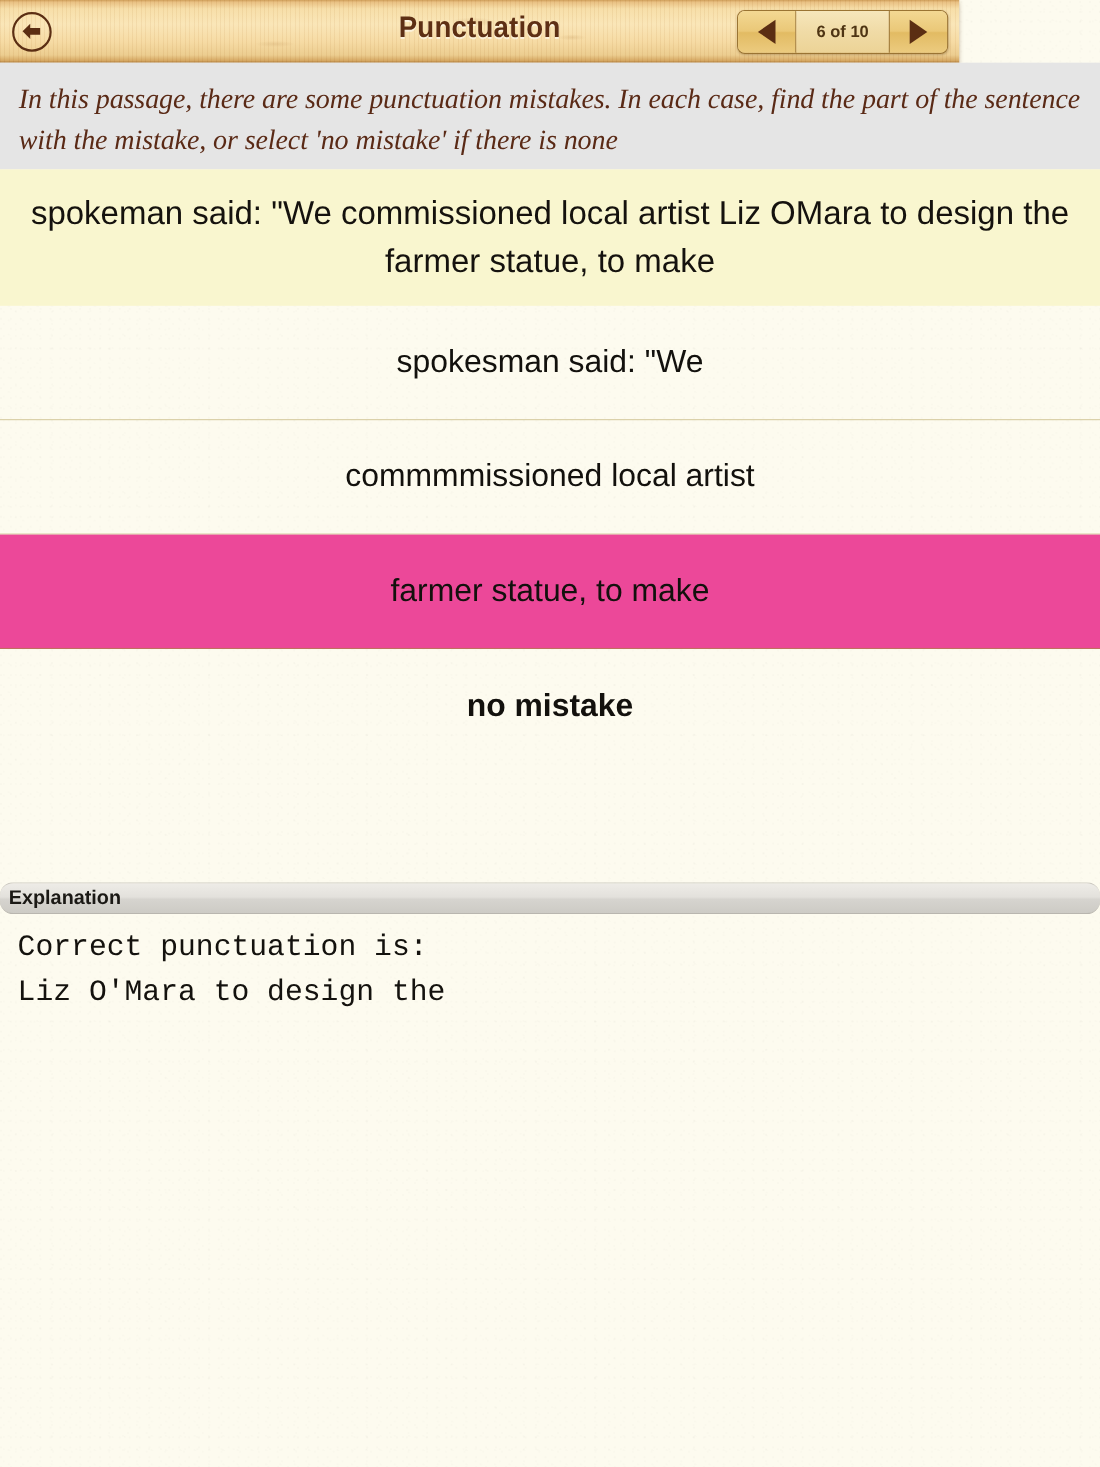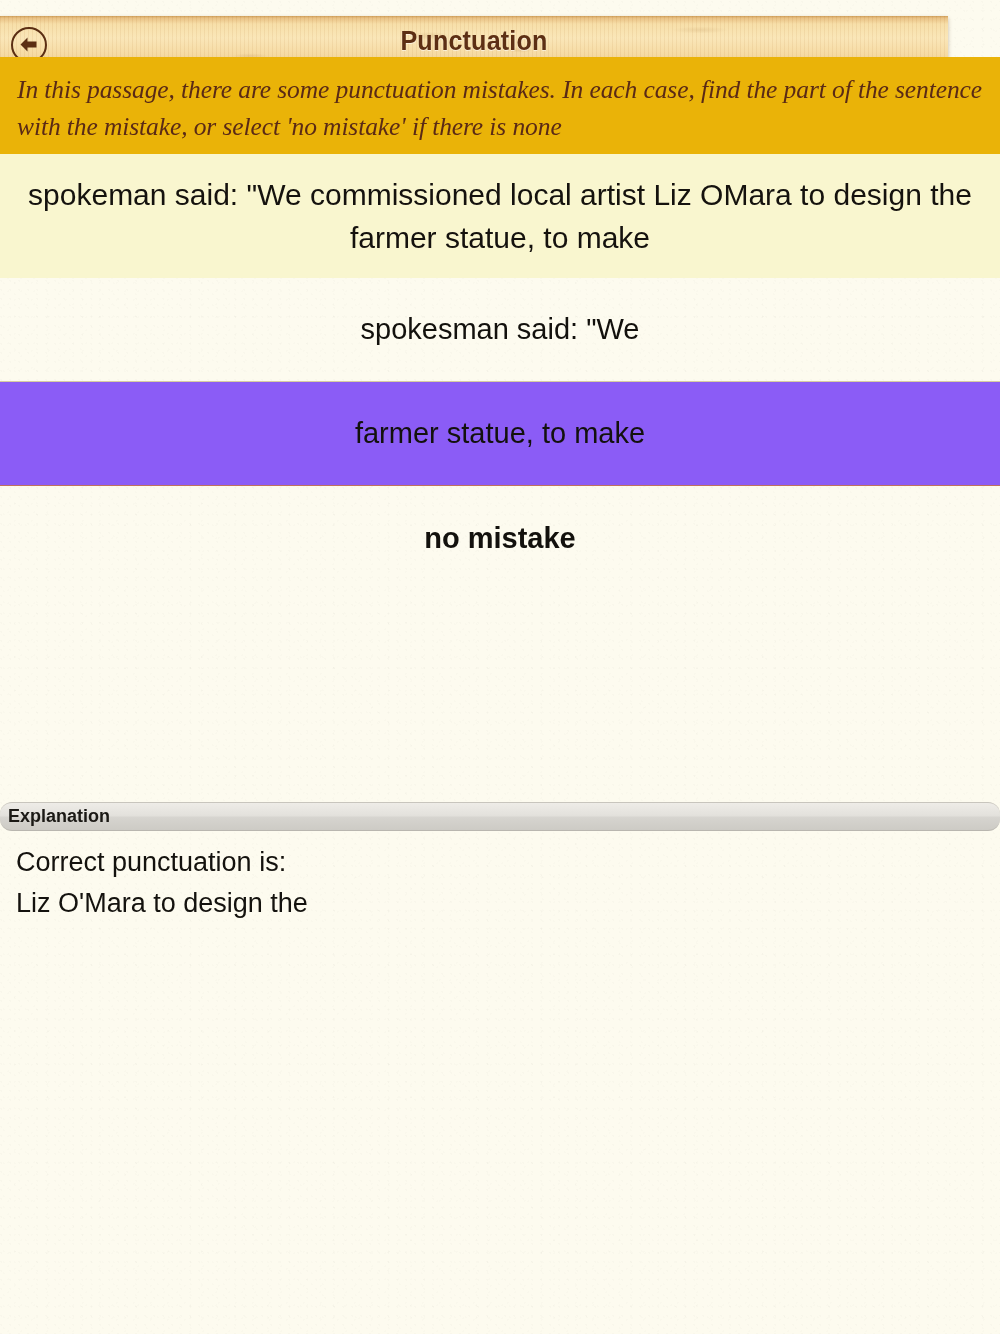--- a/index.html
+++ b/index.html
@@ -26,37 +26,36 @@
       radial-gradient(circle at 63% 41%, rgba(0,0,0,.025) 0 1px, transparent 1px),
       radial-gradient(circle at 34% 77%, rgba(0,0,0,.028) 0 1px, transparent 1px),
       radial-gradient(circle at 86% 64%, rgba(0,0,0,.022) 0 1px, transparent 1px);
     background-size: 9px 9px, 13px 13px, 11px 11px, 17px 17px;
   }
 
   
   .titlebar {
     position: absolute;
     left: 0; top: 0;
-    width: 948px;
+    width: 872px;
     height: 57px;
     background:
       linear-gradient(to bottom,
         #cf9f5a 0px, #e9c184 2px,
         #f7dfa9 8px, #fae6b8 22px,
         #f6dba4 38px, #eccd90 50px,
         #d6a964 55px, #b07e3d 57px),
       repeating-linear-gradient(to right,
         rgba(184,134,70,.10) 0px,
         rgba(184,134,70,.10) 1px,
         rgba(255,255,255,.00) 1px,
         rgba(255,255,255,.00) 4px);
     background-blend-mode: multiply, normal;
     box-shadow: 0 2px 4px rgba(90,60,25,.35);
     overflow: hidden;
-    margin-top: 16px;
   }
   .wood-knots {
     position: absolute; inset: 0;
     pointer-events: none;
     background-image:
       radial-gradient(ellipse 30px 6px at 430px 20px, rgba(170,120,60,.22), transparent 70%),
       radial-gradient(ellipse 18px 4px at 520px 34px, rgba(170,120,60,.18), transparent 70%),
       radial-gradient(ellipse 40px 5px at 700px 14px, rgba(170,120,60,.15), transparent 70%),
       radial-gradient(ellipse 26px 4px at 250px 40px, rgba(170,120,60,.16), transparent 70%);
   }
@@ -120,21 +119,21 @@
   }
   .tri-left  { border-right: 16px solid #5b2e13; }
   .tri-right { border-left: 16px solid #5b2e13; }
 
   
   .instruction {
     position: absolute;
     left: 0; top: 57px;
     width: 1000px;
     height: 97px;
-    background: #eab308;
+    background: #e5e5e5;
     box-sizing: border-box;
     padding: 14px 14px 0 17px;
     font-style: italic;
     font-size: 25.5px;
     line-height: 37px;
     color: #5a2a16;
     font-family: "Liberation Serif", serif;
     letter-spacing: -.1px;
   }
 
@@ -169,21 +168,21 @@
     display: flex; align-items: center; justify-content: center;
     border-bottom: 1px solid #d8cda2;
     box-sizing: border-box;
     cursor: pointer;
     font-size: 29px;
     color: #13110d;
     font-family: "Liberation Sans Narrow", "Liberation Sans", sans-serif;
   }
   .option.neutral  { background: transparent; }
   .option.correct  { background: #aed584; border-bottom-color: #8a9e5f; }
-  .option.wrong    { background: #8b5cf6; border-bottom-color: #c0705f; }
+  .option.wrong    { background: #ec4899; border-bottom-color: #c0705f; }
   .option.last     { border-bottom: none; font-weight: bold; }
 
   
   .exp-header {
     position: absolute;
     left: 0; top: 802px;
     width: 1000px;
     height: 29px;
     background: linear-gradient(to bottom, #eeece7 0%, #e3e1dc 46%, #d6d4cf 54%, #cdcbc5 100%);
     border-top: 1px solid #c8c5bd;
@@ -199,21 +198,21 @@
   }
   .exp-body {
     position: absolute;
     left: 0; top: 834px;
     width: 1000px;
     padding: 8px 16px 0 16px;
     box-sizing: border-box;
     font-size: 27px;
     line-height: 41px;
     color: #14120e;
-    font-family: Liberation Sans, sans-serif;
+    font-family: Liberation Mono, monospace;
     white-space: pre-line;
   }
 </style>
 </head>
 <body>
 
 <div class="grain"></div>
 
 <div class="titlebar">
   <div class="wood-knots"></div>
@@ -221,32 +220,46 @@
   <div class="back-btn">
     <span>
       <svg width="19" height="17" viewBox="0 0 19 17" aria-hidden="true">
         <path d="M8.5 1.5 L1.5 8.5 L8.5 15.5 L8.5 11.5 L17.5 11.5 L17.5 5.5 L8.5 5.5 Z" fill="#5b2e13"></path>
       </svg>
     </span>
   </div>
 
   <div class="title">Punctuation</div>
 
+  <div class="pager">
+    <div class="pg-btn">
+      <span class="tri tri-left"></span>
+    </div>
+    <div class="pg-sep"></div>
+    <div class="pg-count">6 of 10</div>
+    <div class="pg-sep"></div>
+    <div class="pg-btn">
+      <span class="tri tri-right"></span>
+    </div>
+  </div>
 </div>
 
 <div class="instruction">In this passage, there are some punctuation mistakes. In each case, find the part of the sentence with the mistake, or select 'no mistake' if there is none</div>
 
 <div class="passage">
   <div class="passage-text">spokeman said: "We commissioned local artist Liz OMara to design the farmer statue, to make</div>
 </div>
 
 <div class="options">
   <div class="option neutral">
     <span>spokesman said: "We</span>
   </div>
+  <div class="option neutral">
+    <span>commmmissioned local artist</span>
+  </div>
   <div class="option wrong">
     <span>farmer statue, to make</span>
   </div>
   <div class="option neutral last">
     <span>no mistake</span>
   </div>
 </div>
 
 <div class="exp-header">
   <span>Explanation</span>

